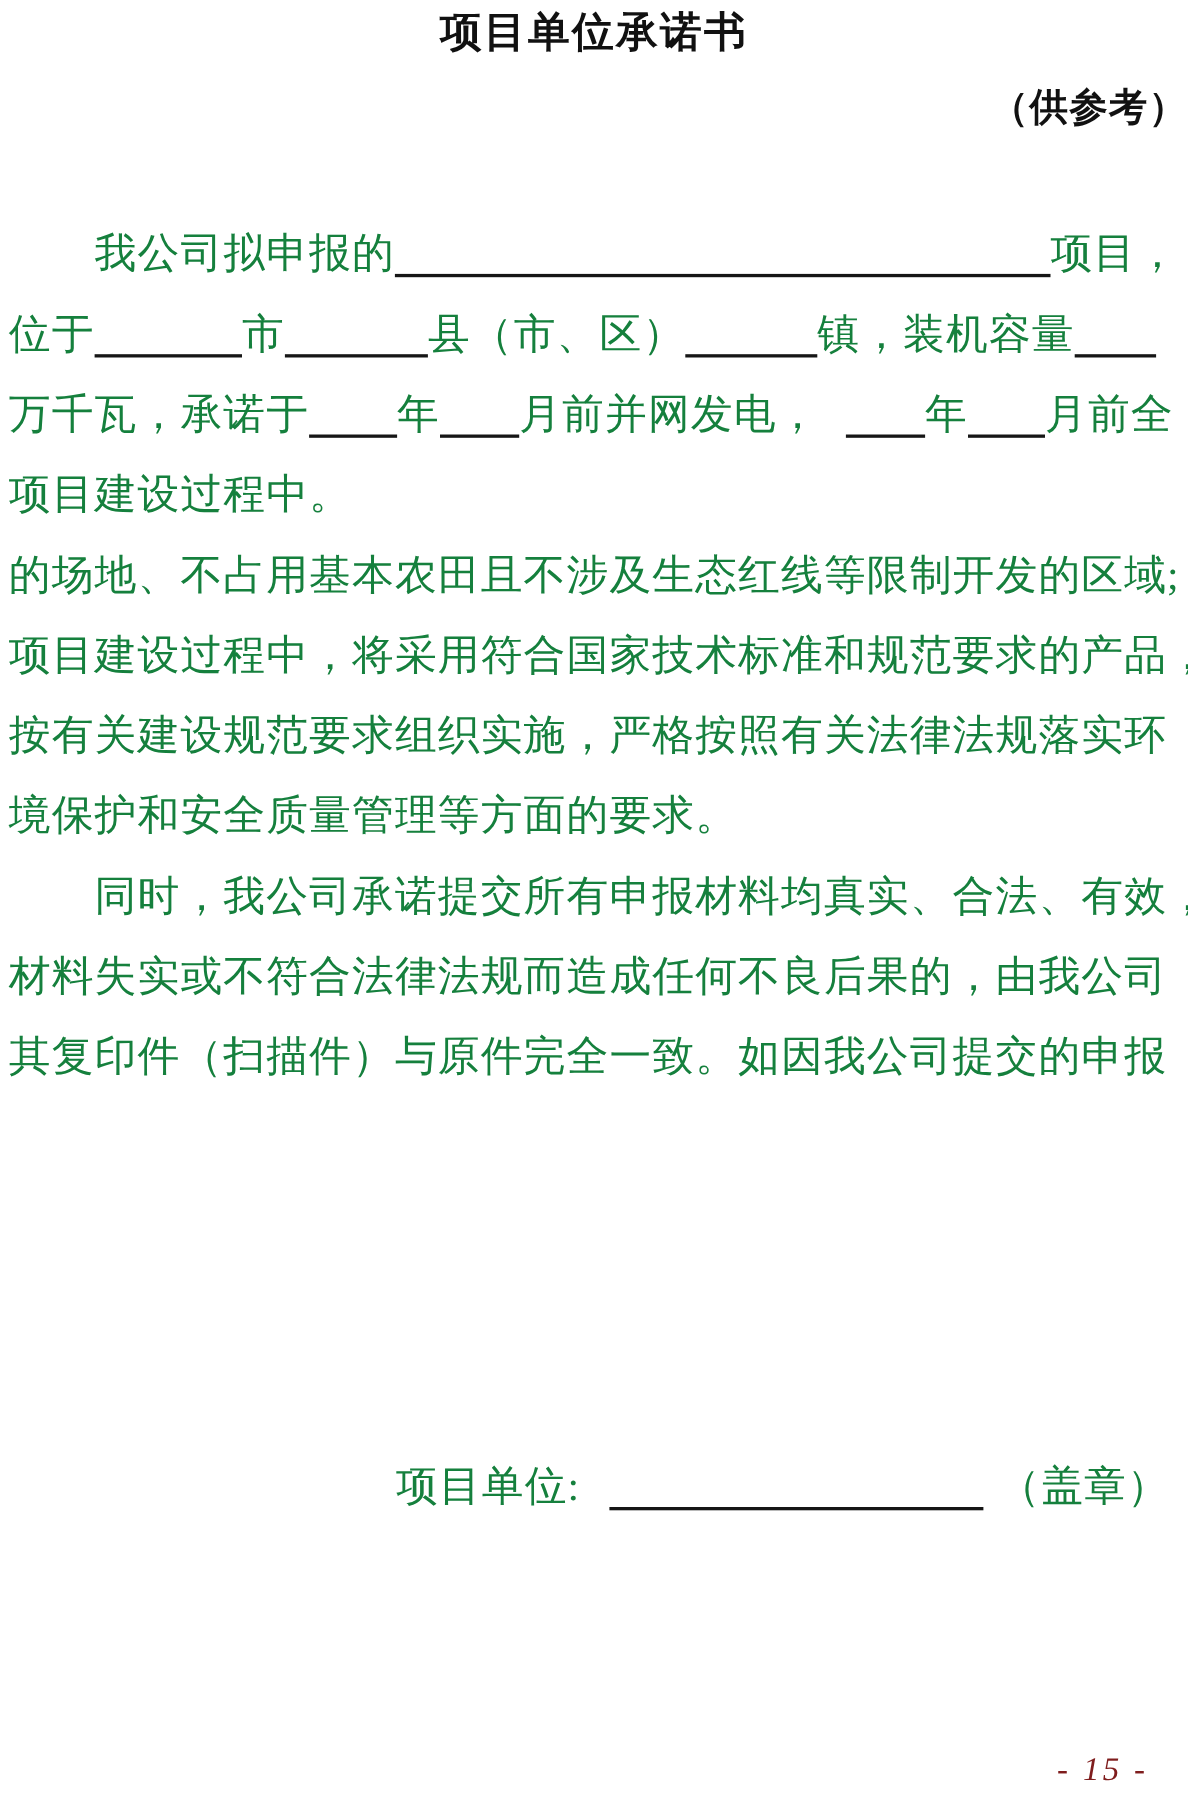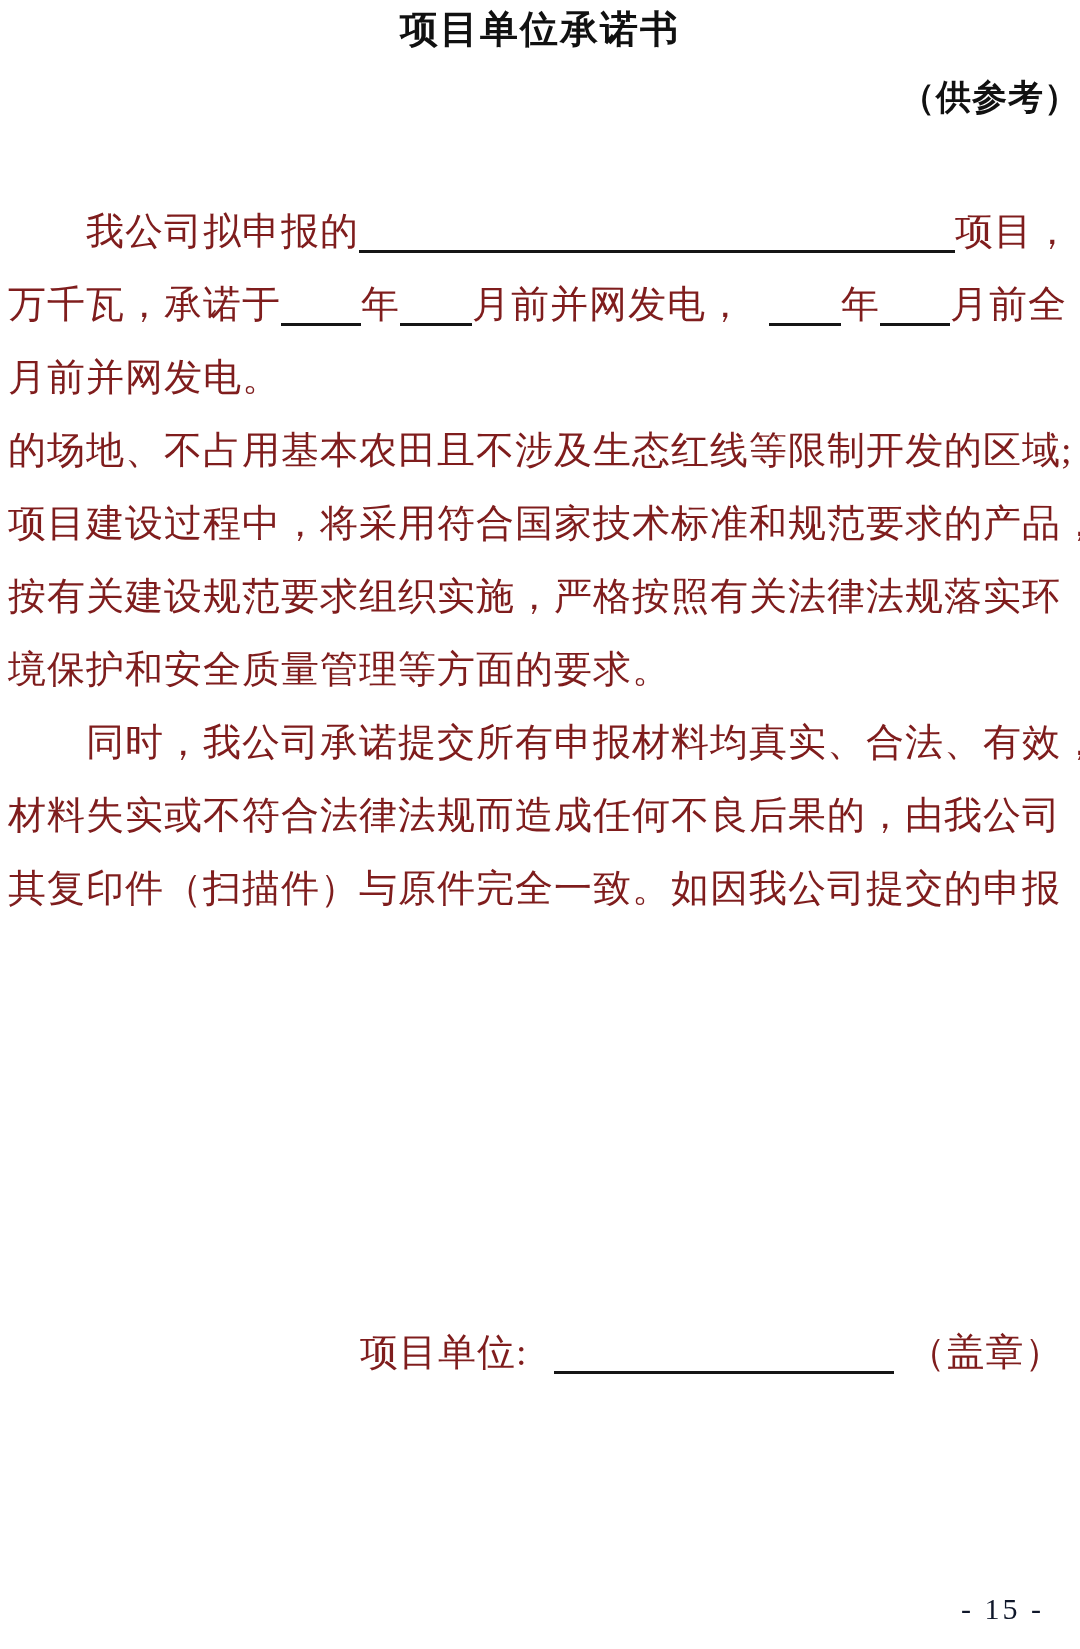--- a/index.html
+++ b/index.html
@@ -31,52 +31,54 @@
   }
   .doc-body {
     position: absolute; top: 195px; left: 8px; right: 4px;
   }
   .line {
     height: 73px; line-height: 73px;
     font-size: 38px;
     letter-spacing: 1px;
     white-space: nowrap;
   }
-  .txt { color: #7f1d1d; }
+  .txt { color: #15803d; }
   .blank {
     display: inline-block;
     border-bottom: 3px solid #161616;
     height: 42px;
     vertical-align: -9px;
   }
   .gap { display: inline-block; height: 1px; }
   .signature-block {
     position: absolute; top: 1316px; left: 8px; right: 4px;
   }
   .signature-block .line { height: 72px; line-height: 72px; }
   .page-number {
     position: absolute;
     top: 1592px; right: 36px;
     font-size: 30px;
     letter-spacing: 3px;
-    color: #0f172a;
+    color: #7f1d1d;
     font-family: "Liberation Serif", "DejaVu Serif", serif;
+    font-style: italic;
   }
 </style>
 </head>
 <body>
 
 <div class="doc-title">项目单位承诺书</div>
 
 <div class="doc-subtitle">（供参考）</div>
 
 <div class="doc-body">
     <div class="line" style="padding-left: 78px;"><span class="txt">我公司拟申报的</span><span class="blank" style="width: 596px;"></span><span class="txt">项目，</span></div>
+    <div class="line"><span class="txt">位于</span><span class="blank" style="width: 134px;"></span><span class="txt">市</span><span class="blank" style="width: 130px;"></span><span class="txt">县（市、区）</span><span class="blank" style="width: 120px;"></span><span class="txt">镇，装机容量</span><span class="blank" style="width: 74px;"></span></div>
     <div class="line"><span class="txt">万千瓦，承诺于</span><span class="blank" style="width: 80px;"></span><span class="txt">年</span><span class="blank" style="width: 72px;"></span><span class="txt">月前并网发电，</span><span class="gap" style="width: 24px;"></span><span class="blank" style="width: 72px;"></span><span class="txt">年</span><span class="blank" style="width: 70px;"></span><span class="txt">月前全</span></div>
-    <div class="line"><span class="txt">月前并网发电。</span></div>
+    <div class="line"><span class="txt">项目建设过程中。</span></div>
     <div class="line"><span class="txt">的场地、不占用基本农田且不涉及生态红线等限制开发的区域;</span></div>
     <div class="line"><span class="txt">项目建设过程中，将采用符合国家技术标准和规范要求的产品，</span></div>
     <div class="line"><span class="txt">按有关建设规范要求组织实施，严格按照有关法律法规落实环</span></div>
     <div class="line"><span class="txt">境保护和安全质量管理等方面的要求。</span></div>
     <div class="line" style="padding-left: 78px;"><span class="txt">同时，我公司承诺提交所有申报材料均真实、合法、有效，</span></div>
     <div class="line"><span class="txt">材料失实或不符合法律法规而造成任何不良后果的，由我公司</span></div>
     <div class="line"><span class="txt">其复印件（扫描件）与原件完全一致。如因我公司提交的申报</span></div>
   </div>
 
 <div class="signature-block">

